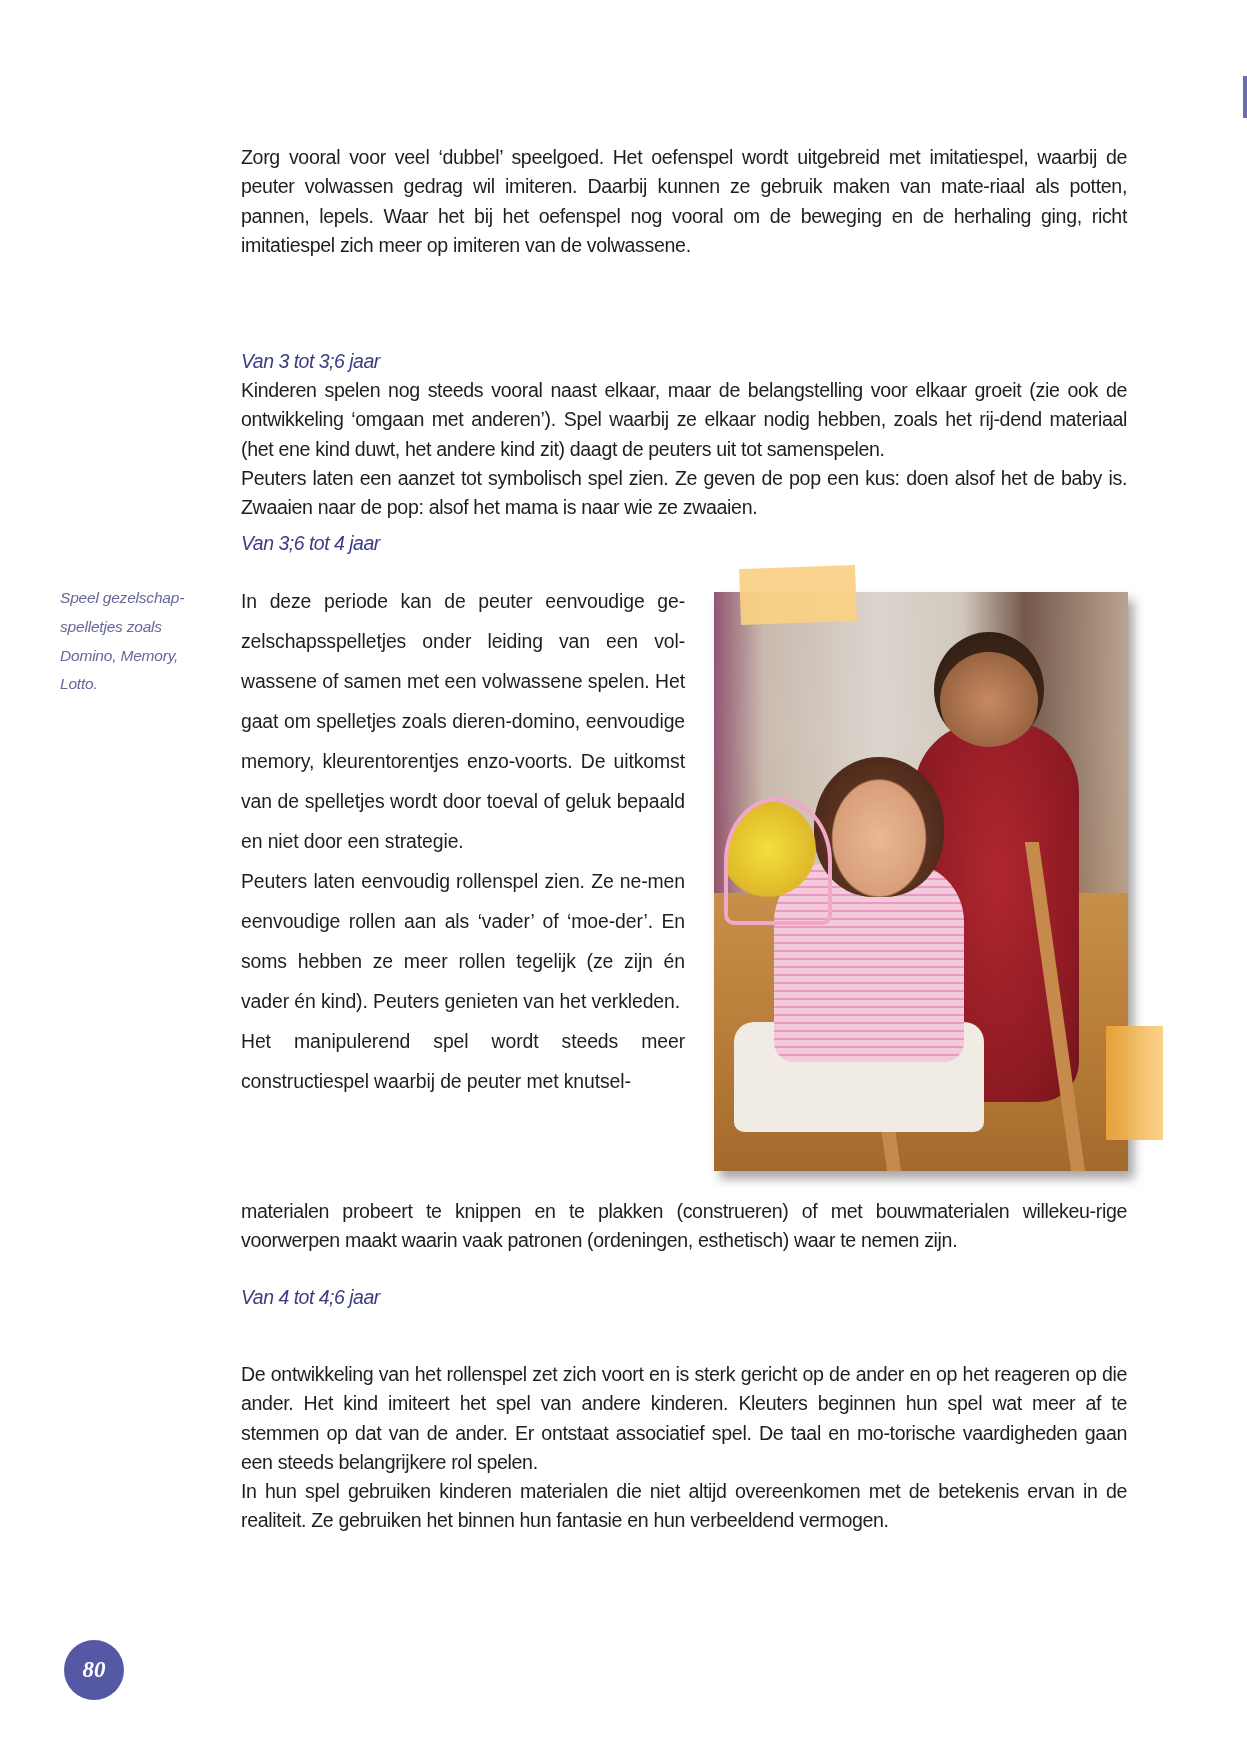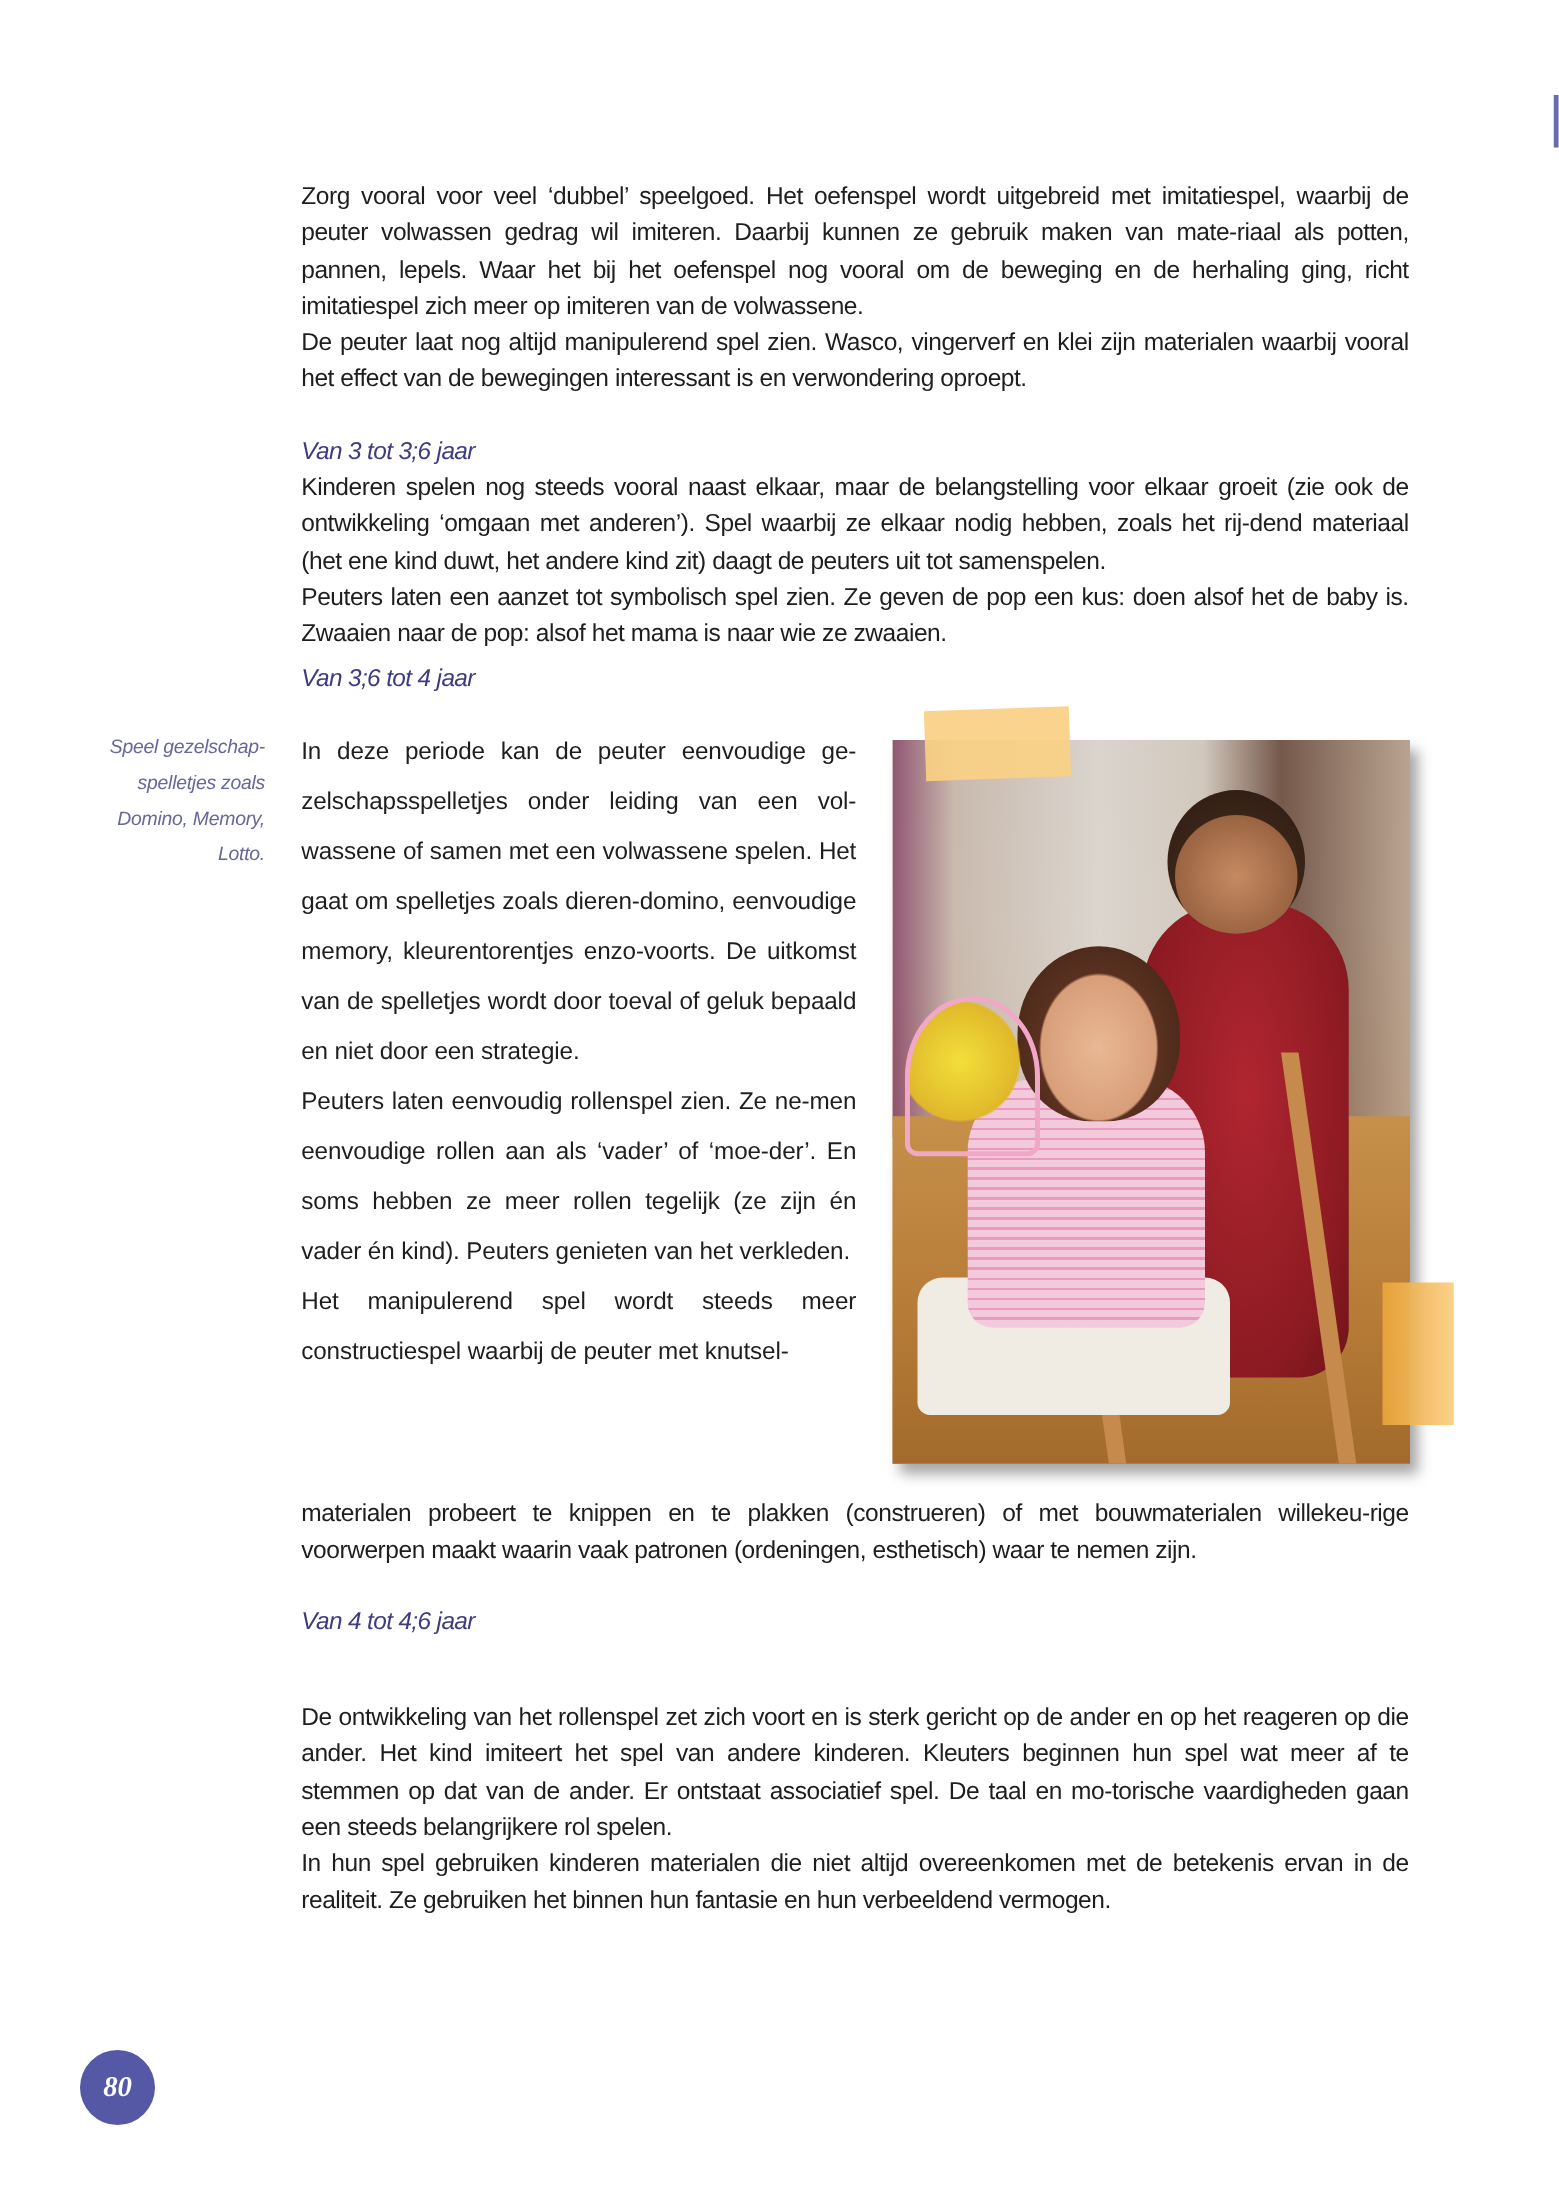--- a/index.html
+++ b/index.html
@@ -25,21 +25,21 @@
       color: #3b3d80;
     }
     .narrow {
       position: absolute; left: 241px; width: 444px;
       font-size: 19.4px; line-height: 40px; letter-spacing: -0.1px;
       text-align: justify;
     }
     .narrow p { margin: 0; }
     .margin-note {
       position: absolute; left: 60px; top: 584px; width: 152px;
-      text-align: right; font-style: italic; font-size: 15.5px; line-height: 28.8px;
+      text-align: left; font-style: italic; font-size: 15.5px; line-height: 28.8px;
       color: #66679a; letter-spacing: -0.2px;
     }
     .photo {
       position: absolute; left: 714px; top: 592px; width: 414px; height: 579px;
       box-shadow: 6px 8px 10px rgba(0,0,0,0.35);
       overflow: hidden;
       background: linear-gradient(180deg, #c9c2ba 0%, #d8cfc4 25%, #c99a5a 60%, #b07432 100%);
     }
     .photo .wall { position:absolute; left:0; top:0; width:100%; height:55%;
       background: linear-gradient(90deg, #8a4a6a 0%, #c8b8ac 12%, #dcd6cf 40%, #d2c8bd 60%, #6b4d3e 75%, #b8a08c 100%); opacity:0.9; }
@@ -75,21 +75,20 @@
       font-family: "Liberation Serif", serif; font-style: italic; font-weight: bold; font-size: 23px;
     }
   </style>
 </head>
 <body>
 
 <div class="edge-mark"></div>
 
 <div class="body-text" style="top:143px;">
   <p>Zorg vooral voor veel ‘dubbel’ speelgoed. Het oefenspel wordt uitgebreid met imitatiespel, waarbij de peuter volwassen gedrag wil imiteren. Daarbij kunnen ze gebruik maken van mate-riaal als potten, pannen, lepels. Waar het bij het oefenspel nog vooral om de beweging en de herhaling ging, richt imitatiespel zich meer op imiteren van de volwassene.</p>
-  <p>De peuter laat nog altijd manipulerend spel zien. Wasco, vingerverf en klei zijn materialen waarbij vooral het effect van de bewegingen interessant is en verwondering oproept.</p>
 </div>
 
 <div class="heading" style="top:350px;">Van 3 tot 3;6 jaar</div>
 <div class="body-text" style="top:376px;">
   <p>Kinderen spelen nog steeds vooral naast elkaar, maar de belangstelling voor elkaar groeit (zie ook de ontwikkeling ‘omgaan met anderen’). Spel waarbij ze elkaar nodig hebben, zoals het rij-dend materiaal (het ene kind duwt, het andere kind zit) daagt de peuters uit tot samenspelen.</p>
   <p>Peuters laten een aanzet tot symbolisch spel zien. Ze geven de pop een kus: doen alsof het de baby is. Zwaaien naar de pop: alsof het mama is naar wie ze zwaaien.</p>
 </div>
 
 <div class="heading" style="top:532px;">Van 3;6 tot 4 jaar</div>
 <div class="margin-note">Speel gezelschap-spelletjes zoals Domino, Memory, Lotto.</div>

